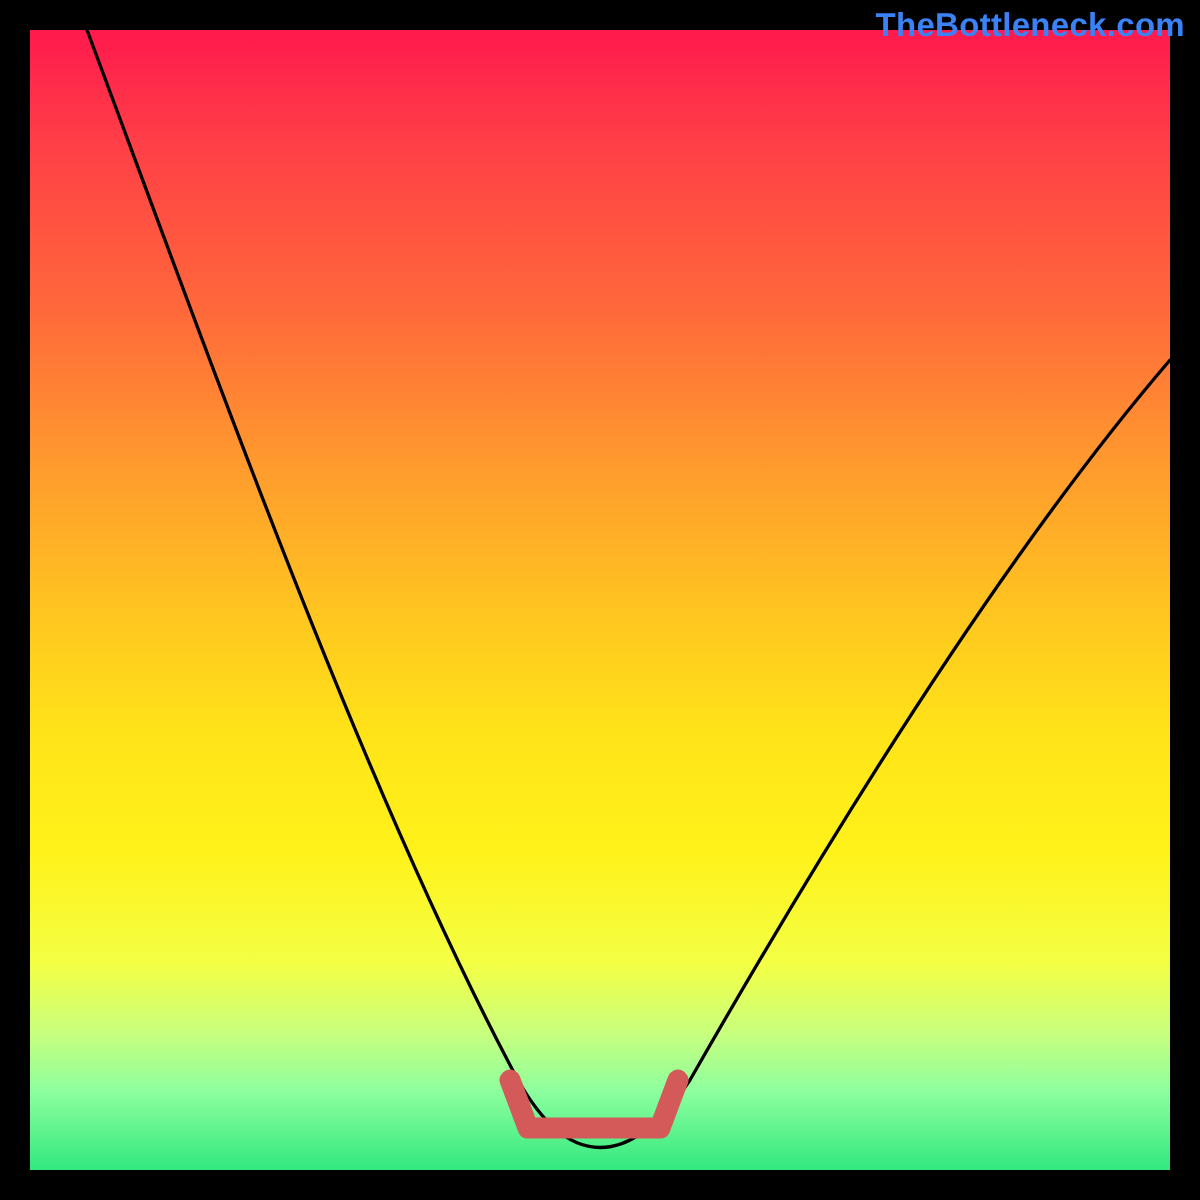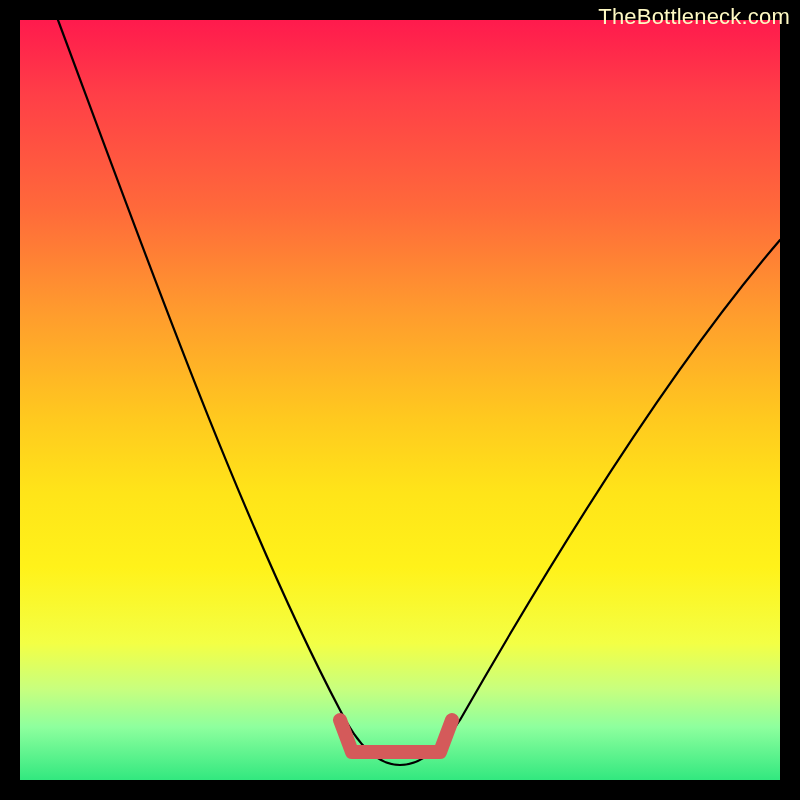--- a/index.html
+++ b/index.html
@@ -34,22 +34,22 @@
       #f3ff45 82%,
       #c8ff7e 88%,
       #8eff9e 93%,
       #32e87f 100%);
   }
   .watermark {
     position: absolute;
     top: 4px;
     right: 10px;
     font-size: 22px;
-    font-weight: 400;
-    color: #fef9c3;
+    font-weight: 700;
+    color: #3b82f6;
     letter-spacing: 0.2px;
     user-select: none;
   }
   svg.curves {
     position: absolute;
     left: 0;
     top: 0;
     width: 760px;
     height: 760px;
   }

